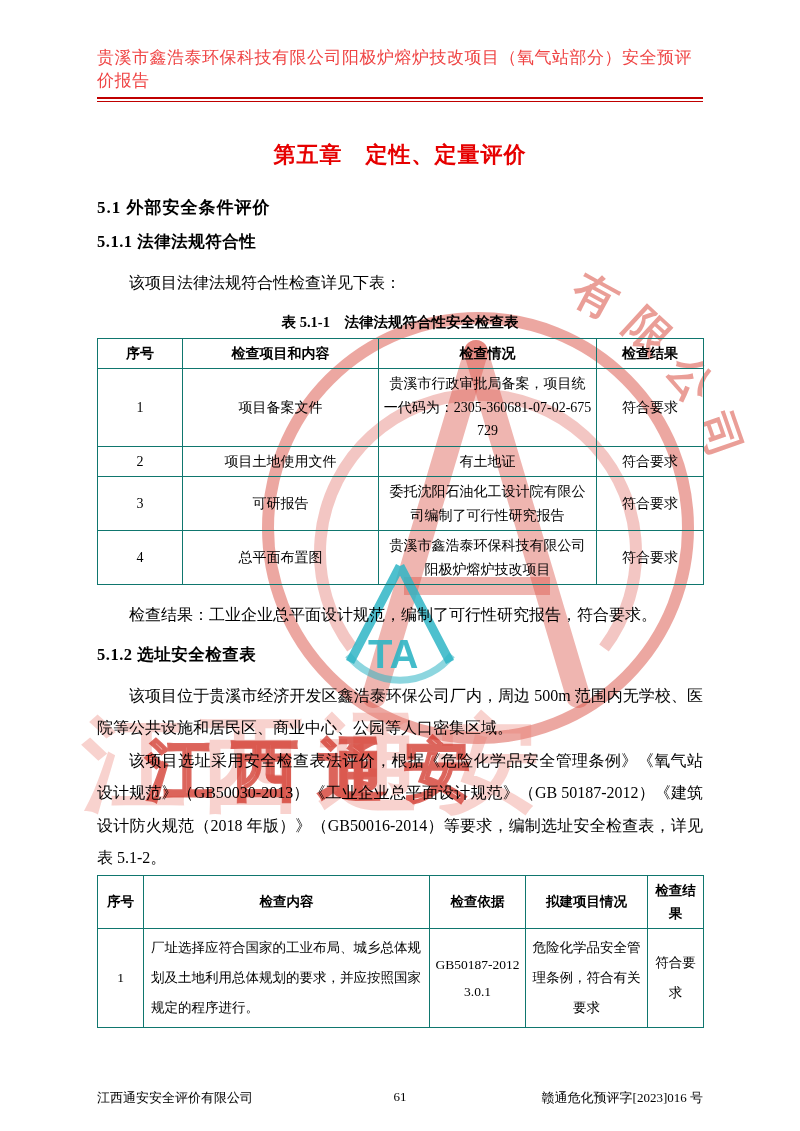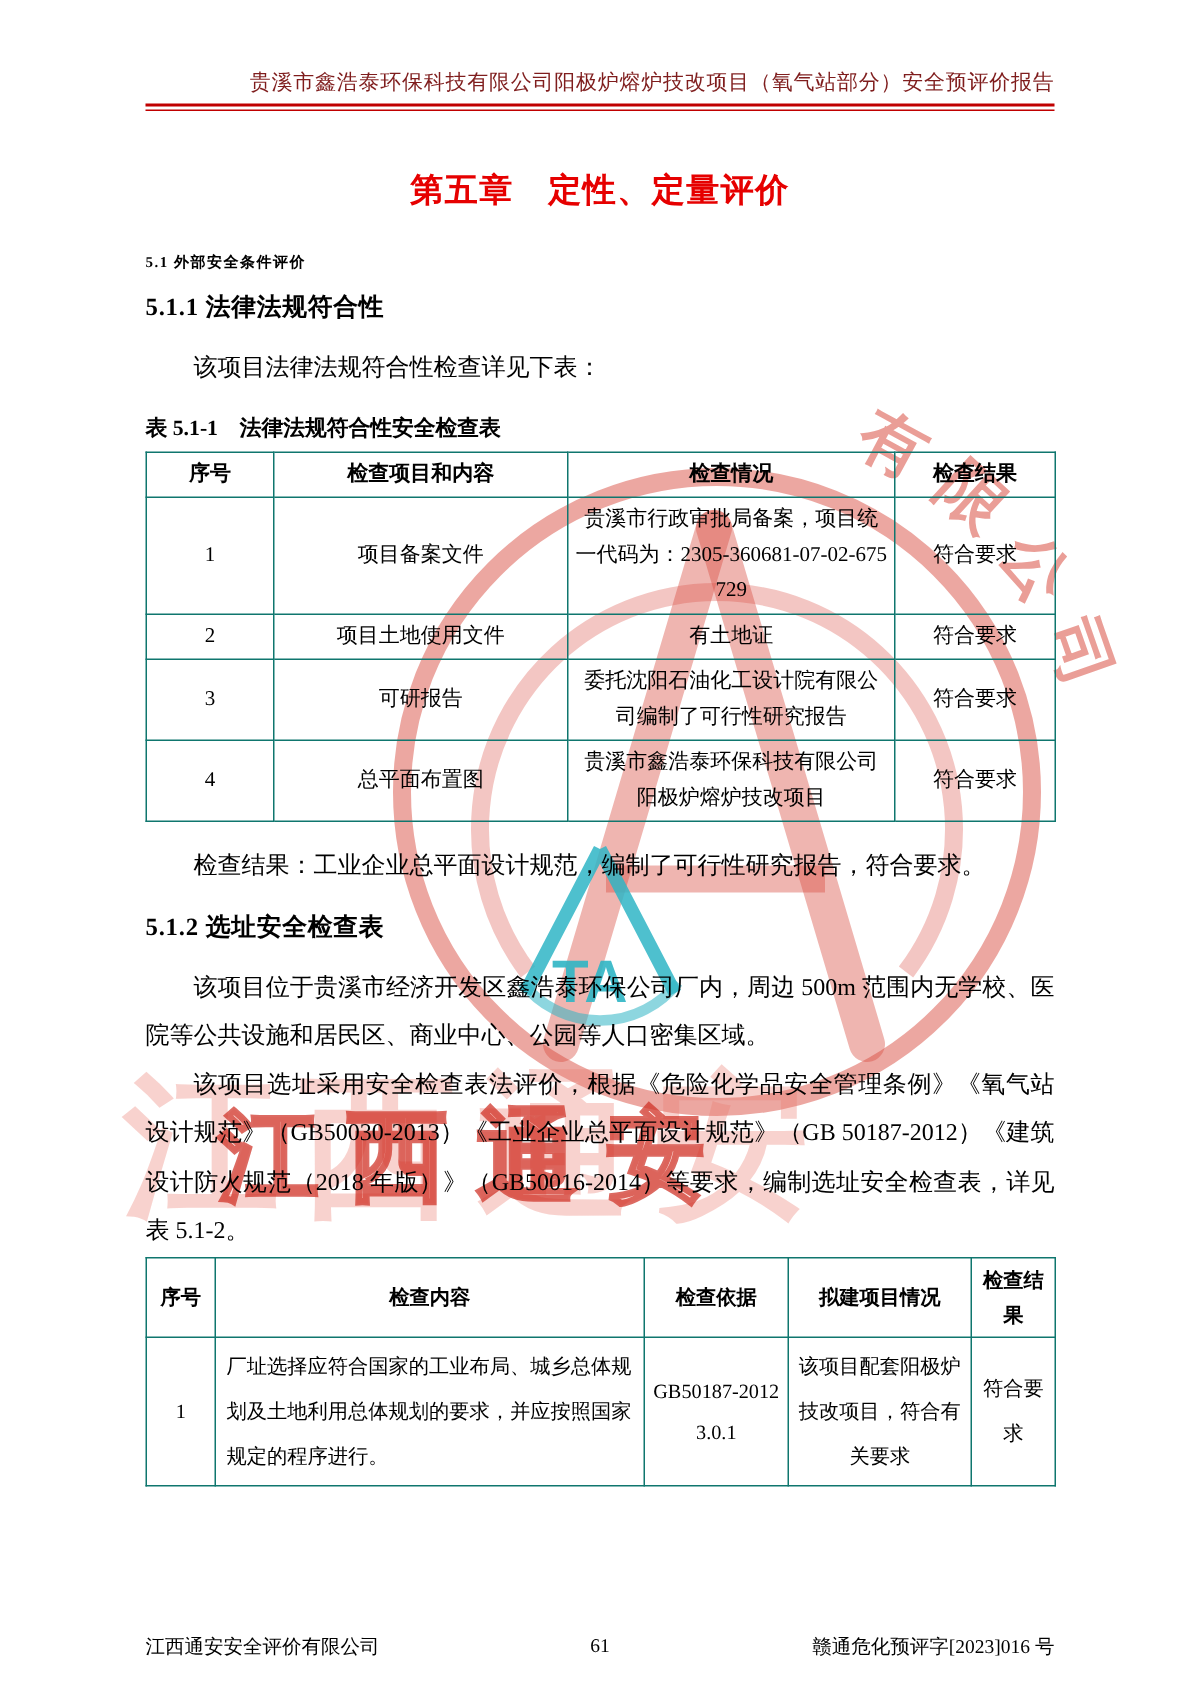--- a/index.html
+++ b/index.html
@@ -29,38 +29,38 @@
     font-size: 66px; font-weight: bold; letter-spacing: 20px;
     color: rgba(255, 96, 80, 0.14);
     -webkit-text-stroke: 2.5px rgba(206, 48, 38, 0.72);
     white-space: nowrap;
   }
 
   
   .content { position: relative; z-index: 1; padding: 0 97px; }
 
   .page-header { padding-top: 46px; }
-  .header-title { text-align: right; font-size: 14px; letter-spacing: 0.5px; color: #7f1d1d; }
+  .header-title { text-align: left; font-size: 17px; letter-spacing: 0.5px; color: #ef4444; }
   .header-rule { margin-top: 5px; height: 2px; border-top: 2.5px solid #c00000; border-bottom: 1px solid #c00000; }
 
   .chapter {
     margin: 38px 0 0; text-align: center;
     color: #e60000; font-size: 22px; font-weight: bold; letter-spacing: 1px;
   }
 
-  h2.sec { margin: 26px 0 0; font-size: 10px; font-weight: bold; letter-spacing: 1px; }
+  h2.sec { margin: 26px 0 0; font-size: 17px; font-weight: bold; letter-spacing: 1px; }
   h3.sec { margin: 12px 0 0; font-size: 16.5px; font-weight: bold; letter-spacing: 0.5px; }
 
   p.indent {
     margin: 14px 0 0; font-size: 16px; line-height: 32.5px;
     text-indent: 2em; text-align: justify;
   }
   p.indent + p.indent { margin-top: 0; }
 
-  .tcaption { margin: 13px 0 6px; text-align: left; font-weight: bold; font-size: 14.5px; }
+  .tcaption { margin: 13px 0 6px; text-align: center; font-weight: bold; font-size: 14.5px; }
 
   table { width: 100%; border-collapse: collapse; table-layout: fixed; }
   th, td {
     border: 1px solid #0f766e; vertical-align: middle; text-align: center;
     padding: 3px 4px; word-break: break-all; margin-top: 32px;
   }
   th { font-weight: bold; }
   .t1 { font-size: 14px; }
   .t1 th, .t1 td { line-height: 23.5px; }
   .t2 { font-size: 13.5px; }
@@ -193,21 +193,21 @@
         </tr>
       </thead>
       <tbody>
         <tr>
           <td>1</td>
           <td class="cell-left">厂址选择应符合国家的工业布局、城乡总体规划及土地利用总体规划的要求，并应按照国家规定的程序进行。</td>
           <td>
             <div class="basis-line">GB50187-2012</div>
             <div class="basis-line">3.0.1</div>
           </td>
-          <td>该项目配套阳极炉技改项目，符合有关要求</td>
+          <td>危险化学品安全管理条例，符合有关要求</td>
           <td>符合要求</td>
         </tr>
       </tbody>
     </table>
 
   </div>
 
   <div class="page-footer">
     <span class="f-left">江西通安安全评价有限公司</span>
     <span class="f-center">61</span>

